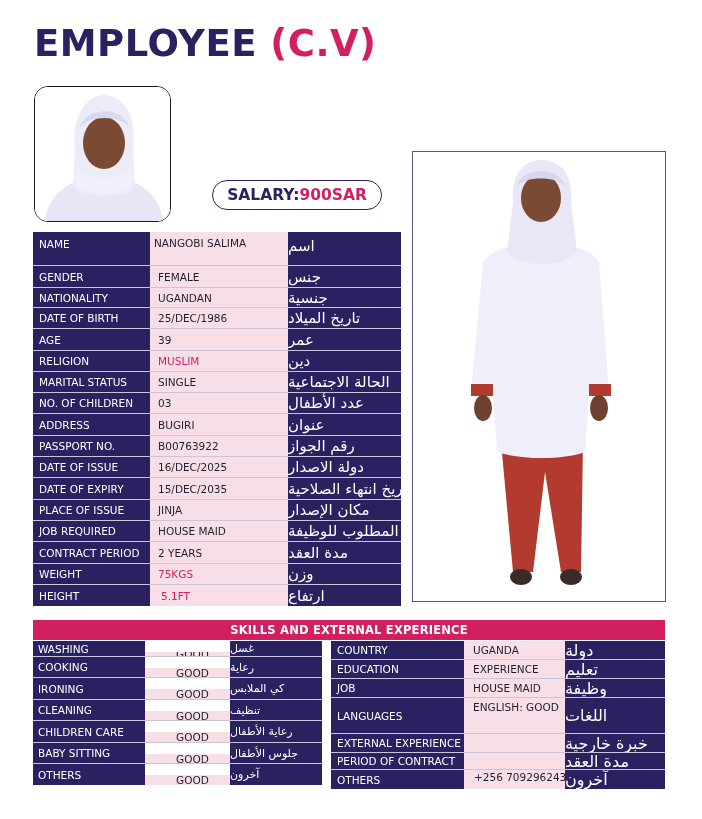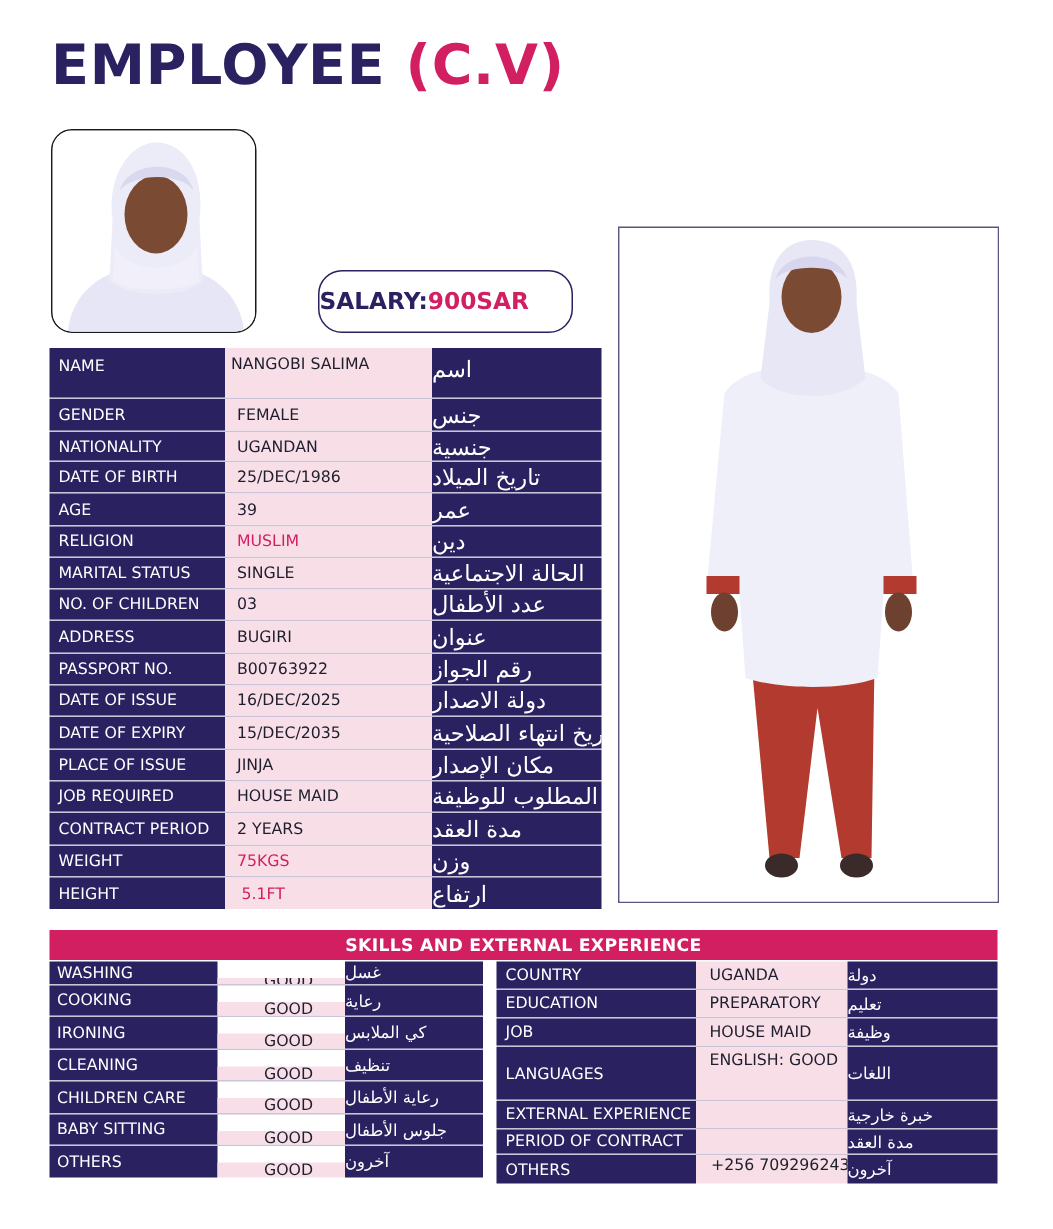--- a/index.html
+++ b/index.html
@@ -12,23 +12,23 @@
     font-size: 37px; letter-spacing: 0.5px; line-height: 44px;
     color: #2a2160; white-space: nowrap;
   }
   .title .accent { color: #d21f62; }
 
   .portrait {
     position: absolute; left: 34px; top: 86px; width: 137px; height: 136px;
     border: 1.5px solid #1a1a1a; border-radius: 14px; overflow: hidden; background: #fff;
   }
   .salary {
-    position: absolute; left: 212px; top: 180px; width: 170px; height: 42px;
+    position: absolute; left: 212px; top: 180px; width: 170px; height: 30px;
     border: 1.5px solid #2a2160; border-radius: 16px;
-    display: flex; align-items: center; 
+    display: flex; align-items: center; justify-content: center;
     font-weight: bold; font-size: 15.5px; color: #2a2160; white-space: nowrap;
   }
   .salary .val { color: #d21f62; }
 
   .fullbody {
     position: absolute; left: 412px; top: 151px; width: 254px; height: 451px;
     border: 1.5px solid #5a5680; background: #fff; overflow: hidden;
   }
 
   
@@ -46,21 +46,21 @@
     background: #d21f62; color: #ffffff; font-weight: bold; font-size: 11.5px;
     display: flex; align-items: center; justify-content: center; letter-spacing: 0.2px;
   }
   .skills-left { position: absolute; left: 33px; top: 641px; width: 289px; }
   .skills-right { position: absolute; left: 331px; top: 641px; width: 334px; }
   .sl-label { width: 112px; background: #2a2160; color: #fff; padding-left: 5px; }
   .sl-value { width: 85px; background: #f8dfe7; color: #1e1e2e; padding-left: 31px; margin-top: 11px; }
   .sl-ar { width: 92px; background: #2a2160; color: #fff; justify-content: flex-end; padding-right: 6px; direction: rtl; font-size: 11px; }
   .sr-label { width: 133px; background: #2a2160; color: #fff; padding-left: 6px; }
   .sr-value { width: 101px; background: #f8dfe7; color: #1e1e2e; padding-left: 9px; }
-  .sr-ar { width: 100px; background: #2a2160; color: #fff; justify-content: flex-end; padding-right: 12px; direction: rtl; font-size: 11px; }
+  .sr-ar { width: 100px; background: #2a2160; color: #fff; justify-content: flex-end; padding-right: 12px; direction: rtl; font-size: 16px; }
   .skills-left .row, .skills-right .row { border-bottom: 1.5px solid #c9c4d8; }
 </style>
 </head>
 <body>
 
 <div class="title">
   <span>EMPLOYEE</span>
   <span class="accent">(C.V)</span>
 </div>
 
@@ -232,21 +232,21 @@
 </div>
 
 <div class="skills-right">
   <div class="row" style="height:19px">
     <div class="cell sr-label">COUNTRY</div>
     <div class="cell sr-value">UGANDA</div>
     <div class="cell sr-ar">دولة</div>
   </div>
   <div class="row" style="height:19px">
     <div class="cell sr-label">EDUCATION</div>
-    <div class="cell sr-value">PREPARATORY</div>
+    <div class="cell sr-value">EXPERIENCE</div>
     <div class="cell sr-ar">تعليم</div>
   </div>
   <div class="row" style="height:19px">
     <div class="cell sr-label">JOB</div>
     <div class="cell sr-value">HOUSE MAID</div>
     <div class="cell sr-ar">وظيفة</div>
   </div>
   <div class="row" style="height:36px">
     <div class="cell sr-label">LANGUAGES</div>
     <div class="cell sr-value pink-text" style="align-items:flex-start;padding-top:3px">ENGLISH: GOOD</div>

